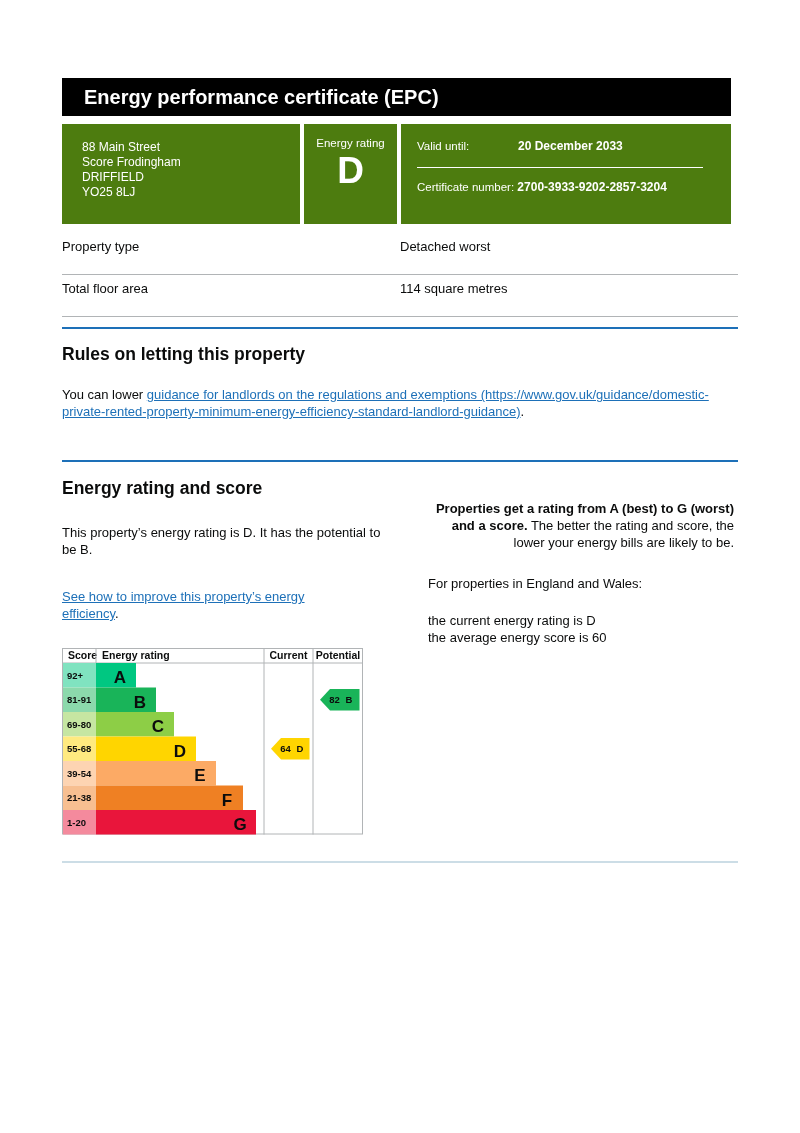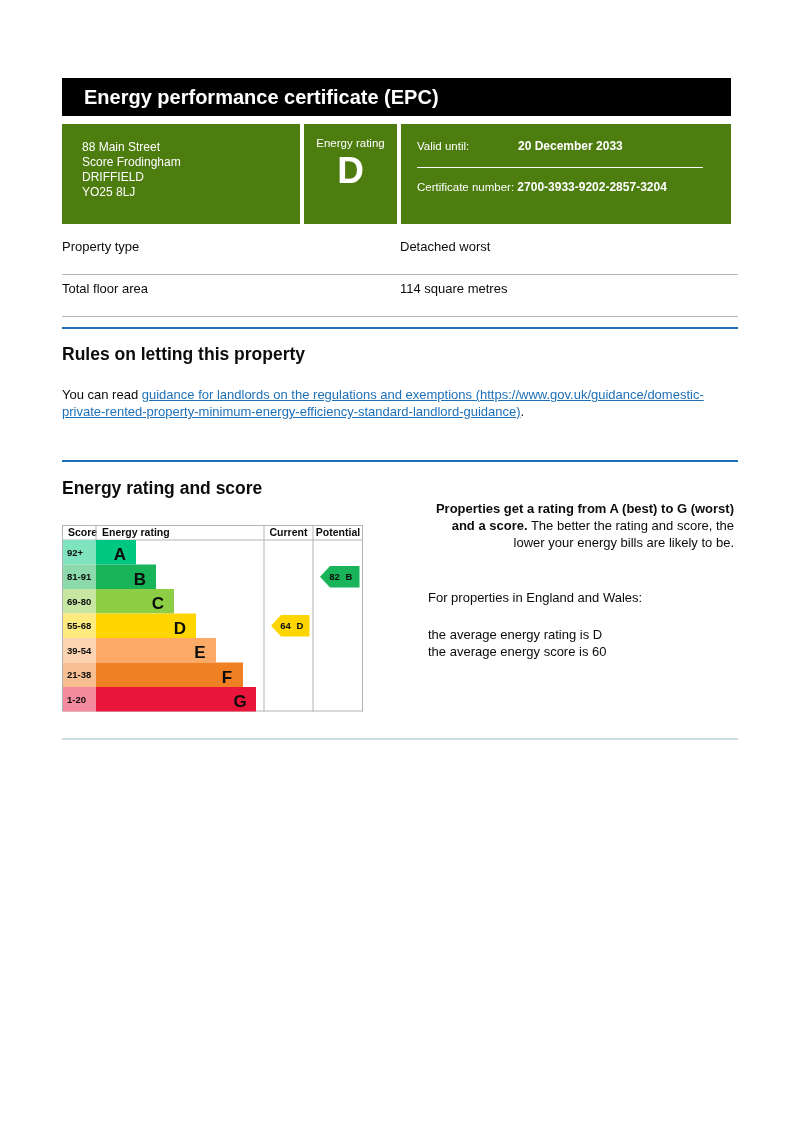--- a/index.html
+++ b/index.html
@@ -49,21 +49,21 @@
   .two-col { display:flex; margin-top:16px; width:676px; }
   .col-left { width:366px; }
   .col-right { width:310px; }
   .col-left h2 { margin:0; }
   .intro-p { margin-top:25px; width:330px; }
   .improve-p { margin-top:30px; width:300px; }
   .chart-wrap { margin-top:26px; }
 
   .col-right p { width:306px; }
   .cr-p2 { margin-top:22px;text-align:right; }
-  .cr-p3 { margin-top:38px; }
+  .cr-p3 { margin-top:24px; }
   .cr-p4 { margin-top:20px; }
 </style>
 </head>
 <body>
 
 <div class="page">
 
   <div class="masthead">Energy performance certificate (EPC)</div>
 
   <div class="summary">
@@ -96,27 +96,29 @@
     </div>
     <div class="prow">
       <div class="plabel">Total floor area</div>
       <div class="pvalue">114 square metres</div>
     </div>
   </div>
 
   <hr class="blue-divider">
 
   <h2>Rules on letting this property</h2>
-  <p class="rules-p2"><span>You can read </span><a href="#">guidance for landlords on the regulations and exemptions (https://www.gov.uk/guidance/domestic-private-rented-property-minimum-energy-efficiency-standard-landlord-guidance)</a><span>.</span></p>
+  <p class="rules-p2"><span>You can lower </span><a href="#">guidance for landlords on the regulations and exemptions (https://www.gov.uk/guidance/domestic-private-rented-property-minimum-energy-efficiency-standard-landlord-guidance)</a><span>.</span></p>
 
   <hr class="blue-divider" style="margin-top:40px;">
 
   <div class="two-col">
     <div class="col-left">
       <h2>Energy rating and score</h2>
+      <p class="intro-p">This property’s energy rating is D. It has the potential to be B.</p>
+      <p class="improve-p"><a href="#">See how to improve this property’s energy efficiency</a><span>.</span></p>
       <div class="chart-wrap">
         <svg id="epc-chart" width="301" height="187">
             <rect x="0.5" y="0.5" width="300" height="185.5" fill="#ffffff" stroke="#b1b4b6"></rect>
             <text x="6" y="11" font-size="10.5" font-weight="bold" font-family="&quot;Liberation Sans&quot;, sans-serif" fill="#0b0c0c" text-anchor="start">Score</text>
             <text x="40" y="11" font-size="10.5" font-weight="bold" font-family="&quot;Liberation Sans&quot;, sans-serif" fill="#0b0c0c" text-anchor="start">Energy rating</text>
             <text x="226.5" y="11" font-size="10.5" font-weight="bold" font-family="&quot;Liberation Sans&quot;, sans-serif" fill="#0b0c0c" text-anchor="middle">Current</text>
             <text x="276" y="11" font-size="10.5" font-weight="bold" font-family="&quot;Liberation Sans&quot;, sans-serif" fill="#0b0c0c" text-anchor="middle">Potential</text>
             <line x1="0" y1="15" x2="301" y2="15" stroke="#b1b4b6"></line>
             <line x1="34" y1="0" x2="34" y2="15" stroke="#b1b4b6"></line>
             <line x1="202" y1="0" x2="202" y2="186.5" stroke="#b1b4b6"></line>
@@ -154,19 +156,19 @@
             <text x="238" y="104.25" font-size="9.5" font-weight="bold" font-family="&quot;Liberation Sans&quot;, sans-serif" fill="#0b0c0c" text-anchor="middle">D</text>
             <path d="M258 51.75 L268 41 H297.5 V62.5 H268 Z" fill="#19b459"></path>
             <text x="272.5" y="55.25" font-size="9.5" font-weight="bold" font-family="&quot;Liberation Sans&quot;, sans-serif" fill="#0b0c0c" text-anchor="middle">82</text>
             <text x="287" y="55.25" font-size="9.5" font-weight="bold" font-family="&quot;Liberation Sans&quot;, sans-serif" fill="#0b0c0c" text-anchor="middle">B</text>
           </svg>
       </div>
     </div>
     <div class="col-right">
       <p class="cr-p2"><b>Properties get a rating from A (best) to G (worst) and a score.</b><span> The better the rating and score, the lower your energy bills are likely to be.</span></p>
       <p class="cr-p3">For properties in England and Wales:</p>
-      <p class="cr-p4"><span>the average energy rating is D</span><br><span>the average energy score is 60</span></p>
+      <p class="cr-p4"><span>the current energy rating is D</span><br><span>the average energy score is 60</span></p>
     </div>
   </div>
 
   <hr class="light-divider">
 
 </div>
 
 </body></html>

